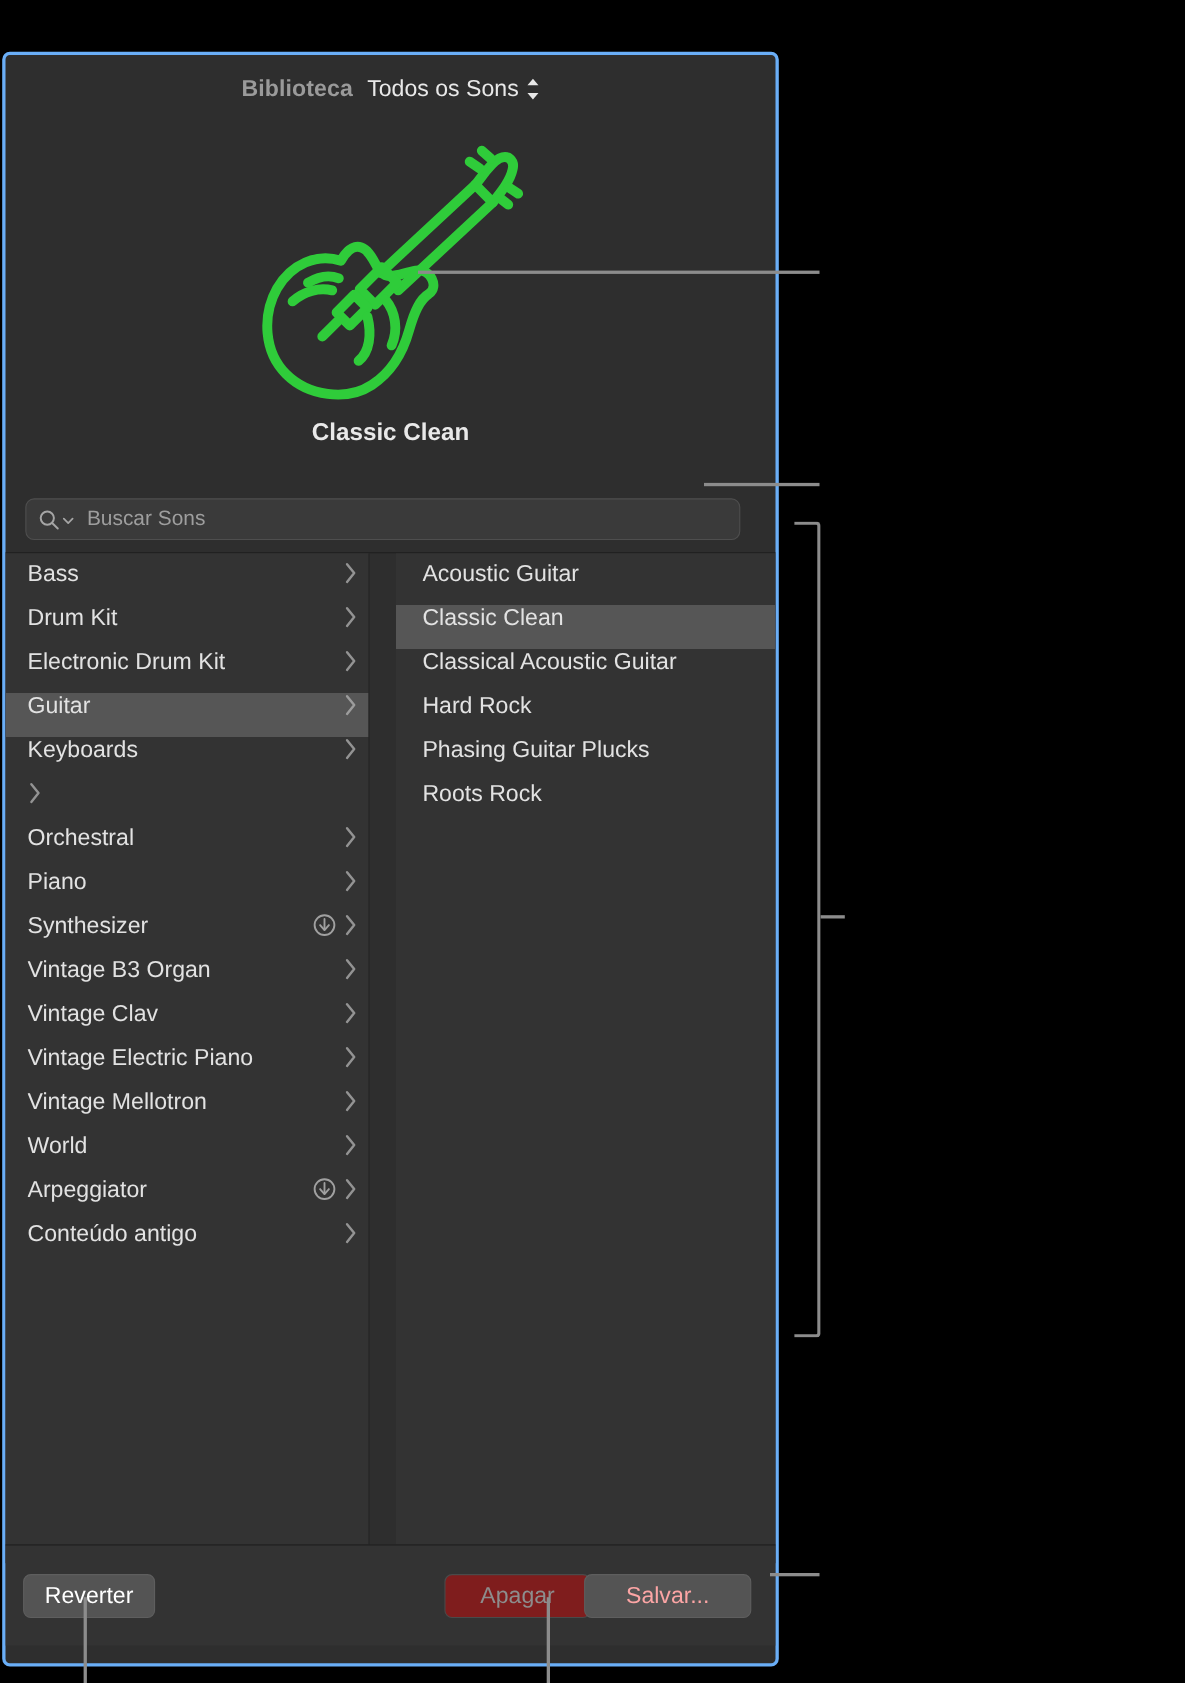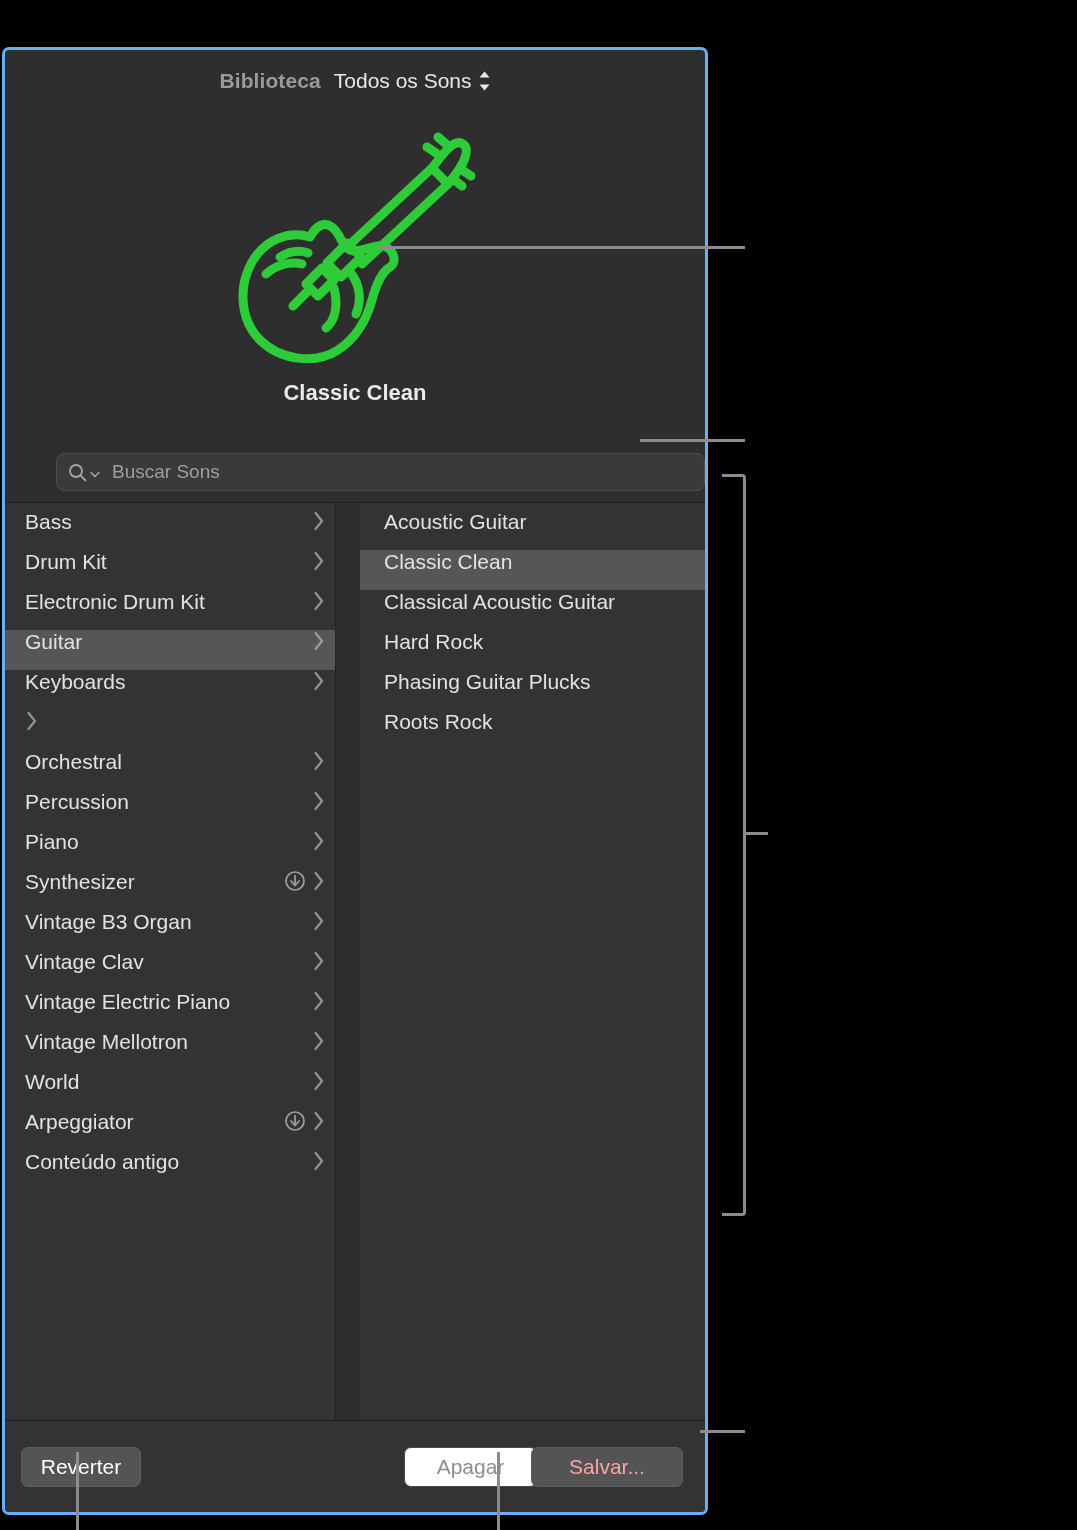--- a/index.html
+++ b/index.html
@@ -22,21 +22,21 @@
   #stepper-icon svg{display:block;}
 
   
   #hero{height:330px;position:relative;}
   #patch-icon{position:absolute;left:205px;top:10px;width:300px;height:255px;}
   #patch-icon svg{display:block;width:300px;height:255px;}
   #patch-name{position:absolute;left:0;right:0;top:268px;text-align:center;
     color:#e9e9e9;font-size:22px;font-weight:bold;}
 
   
-  #search-row{height:60px;display:flex;align-items:center;padding-left:33px;}
+  #search-row{height:60px;display:flex;align-items:center;}
   #search-field{margin-left:18px;width:650px;height:38px;border-radius:8px;
     background:#3a3a3a;border:1px solid #4e4e4e;display:flex;align-items:center;
     box-sizing:border-box;}
   #search-icon{margin-left:11px;width:19px;height:19px;flex:none;}
   #search-chevron{margin-left:2px;width:12px;height:12px;flex:none;}
   #search-input{background:transparent;border:0;outline:none;margin-left:9px;
     color:#c9c9c9;font-size:19px;font-family:inherit;width:540px;}
   #search-input::placeholder{color:#9e9e9e;opacity:1;}
 
   
@@ -49,27 +49,27 @@
   .list{padding-top:7px;}
   .row{height:40px;display:flex;align-items:flex-start;padding:0 10px 0 20px;
        color:#e2e2e2;font-size:21px;box-sizing:border-box;}
   .row.selected{background:#565656;}
   .row .label{flex:1;white-space:nowrap;overflow:hidden;text-overflow:ellipsis;}
   .row .dl{width:22px;height:22px;margin-right:6px;flex:none;opacity:.85;}
   .row .chev{width:13px;height:22px;flex:none;opacity:.75;}
   #patch-column .row{padding-left:24px;}
 
   
-  #footer{position:absolute;left:0;right:0;bottom:0;height:91px;
+  #footer{position:absolute;left:0;right:0;bottom:16px;height:91px;
           background:#333333;border-top:1px solid #1e1e1e;}
   .btn{position:absolute;top:26px;height:40px;border-radius:7px;
        display:flex;align-items:center;justify-content:center;
        font-size:21px;box-sizing:border-box;}
   #revert-button{left:16px;width:120px;background:#545454;border:1px solid #5e5e5e;color:#ffffff;}
-  #delete-button{right:168px;width:133px;background:#ffffff;border:1px solid #4a4a4a;color:#8d8d8d;}
+  #delete-button{right:168px;width:133px;background:#7f1d1d;border:1px solid #4a4a4a;color:#8d8d8d;}
   #save-button{right:22px;width:152px;background:#545454;border:1px solid #5e5e5e;color:#fca5a5;}
 
   
   .callout{position:absolute;background:#8c8c8c;}
   .cl-h{height:3px;}
   .cl-v{width:3px;}
   #bracket{position:absolute;left:722px;top:474px;width:24px;height:742px;
      border:3px solid #8c8c8c;border-left:0;box-sizing:border-box;
      border-top-right-radius:4px;border-bottom-right-radius:4px;}
   #bracket-tick{position:absolute;left:746px;top:832px;width:22px;height:3px;background:#8c8c8c;}
@@ -189,26 +189,20 @@
                 <path d="M3.5 3 L10 11 L3.5 19" fill="none" stroke="#b4b4b4" stroke-width="2.2" stroke-linecap="round" stroke-linejoin="round"></path>
               </svg></span>
           </div>
           <div class="row">
             <span class="label">Orchestral</span>
             <span><svg class="chev" viewBox="0 0 13 22" width="13" height="22" aria-hidden="true">
                 <path d="M3.5 3 L10 11 L3.5 19" fill="none" stroke="#b4b4b4" stroke-width="2.2" stroke-linecap="round" stroke-linejoin="round"></path>
               </svg></span>
           </div>
           <div class="row">
-            <span class="label">Percussion</span>
-            <span><svg class="chev" viewBox="0 0 13 22" width="13" height="22" aria-hidden="true">
-                <path d="M3.5 3 L10 11 L3.5 19" fill="none" stroke="#b4b4b4" stroke-width="2.2" stroke-linecap="round" stroke-linejoin="round"></path>
-              </svg></span>
-          </div>
-          <div class="row">
             <span class="label">Piano</span>
             <span><svg class="chev" viewBox="0 0 13 22" width="13" height="22" aria-hidden="true">
                 <path d="M3.5 3 L10 11 L3.5 19" fill="none" stroke="#b4b4b4" stroke-width="2.2" stroke-linecap="round" stroke-linejoin="round"></path>
               </svg></span>
           </div>
           <div class="row">
             <span class="label">Synthesizer</span>
             <span><svg class="dl" viewBox="0 0 22 22" width="22" height="22" aria-hidden="true">
                 <circle cx="11" cy="11" r="9" fill="none" stroke="#b4b4b4" stroke-width="1.7"></circle>
                 <path d="M11 5.5 L11 15" stroke="#b4b4b4" stroke-width="1.7" stroke-linecap="round"></path>

